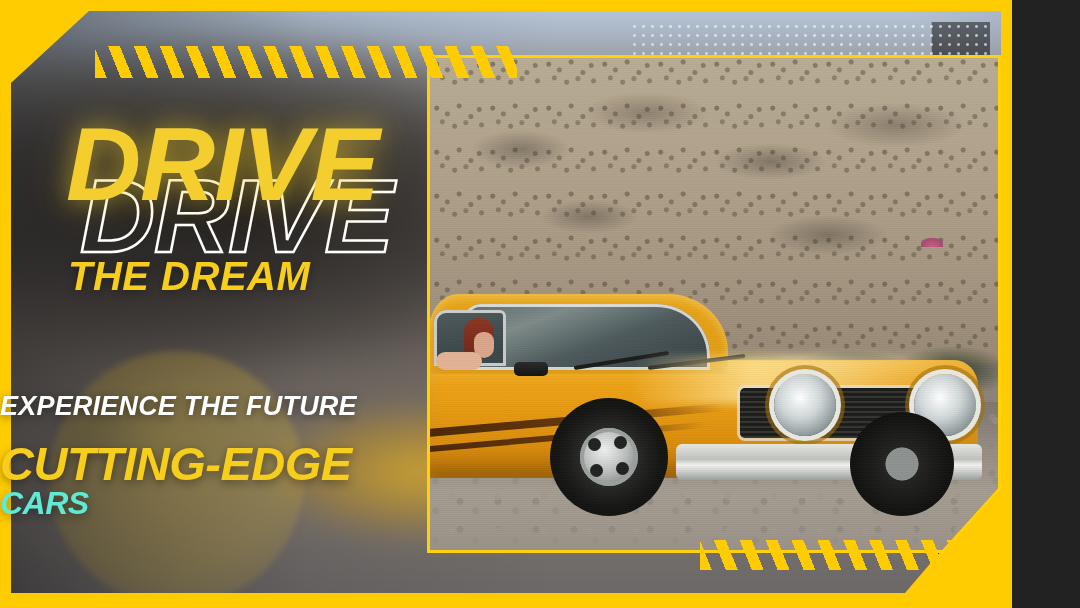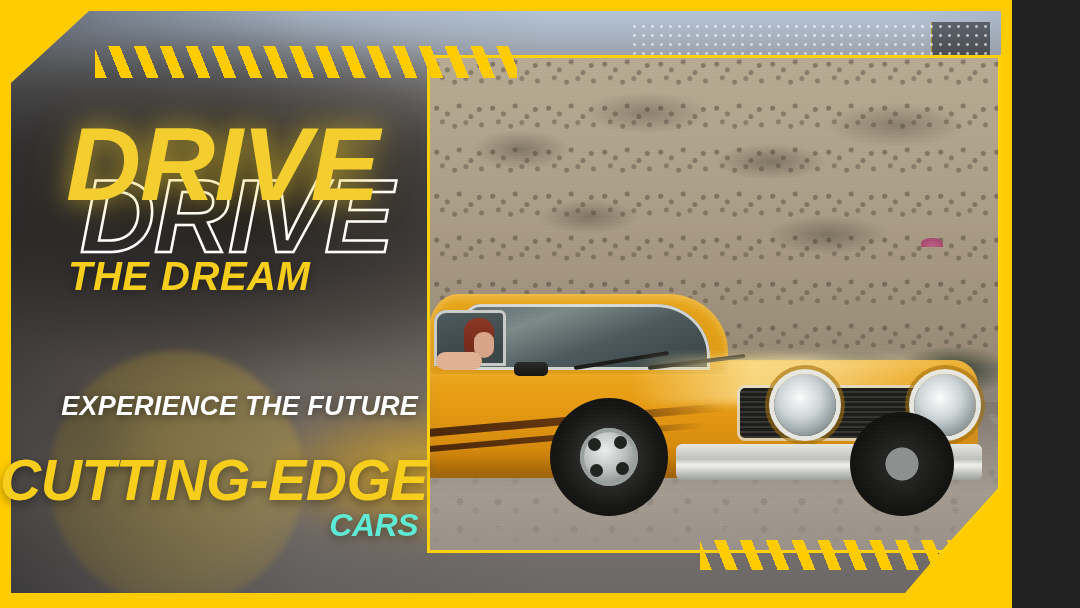--- a/index.html
+++ b/index.html
@@ -301,29 +301,29 @@
     white-space:nowrap;
   }
 
   .the-dream{
     position:absolute; left:68px; top:256px;
     font-size:40px; font-weight:700; font-style:italic; letter-spacing:.5px;
     color:#F7CE1C; line-height:1; white-space:nowrap;
     text-shadow:0 2px 10px rgba(0,0,0,.35);
   }
 
-  .lower-copy{ position:absolute; left:0; top:392px; width:426px; text-align:right; padding-right:8px; }
+  .lower-copy{ position:absolute; left:0; top:392px; width:426px; }
   .kicker{
     font-size:27px; font-weight:700; font-style:italic; letter-spacing:.2px;
     color:#ffffff; line-height:1.05; white-space:nowrap;
     text-shadow:0 2px 8px rgba(0,0,0,.45);
   }
   .headline-1{
-    margin-top:32px;
-    font-size:57px; font-weight:700; font-style:italic; letter-spacing:-.5px;
+    margin-top:20px;
+    font-size:47px; font-weight:700; font-style:italic; letter-spacing:-.5px;
     color:#F7CE1C; line-height:1; white-space:nowrap;
     text-shadow:0 3px 10px rgba(0,0,0,.4);
   }
   .headline-2{
     margin-top:0;
     font-size:32px; font-weight:700; font-style:italic; letter-spacing:-.5px;
     color:#5eead4; line-height:1; white-space:nowrap;
     text-shadow:0 3px 10px rgba(0,0,0,.4);
   }
 </style>

